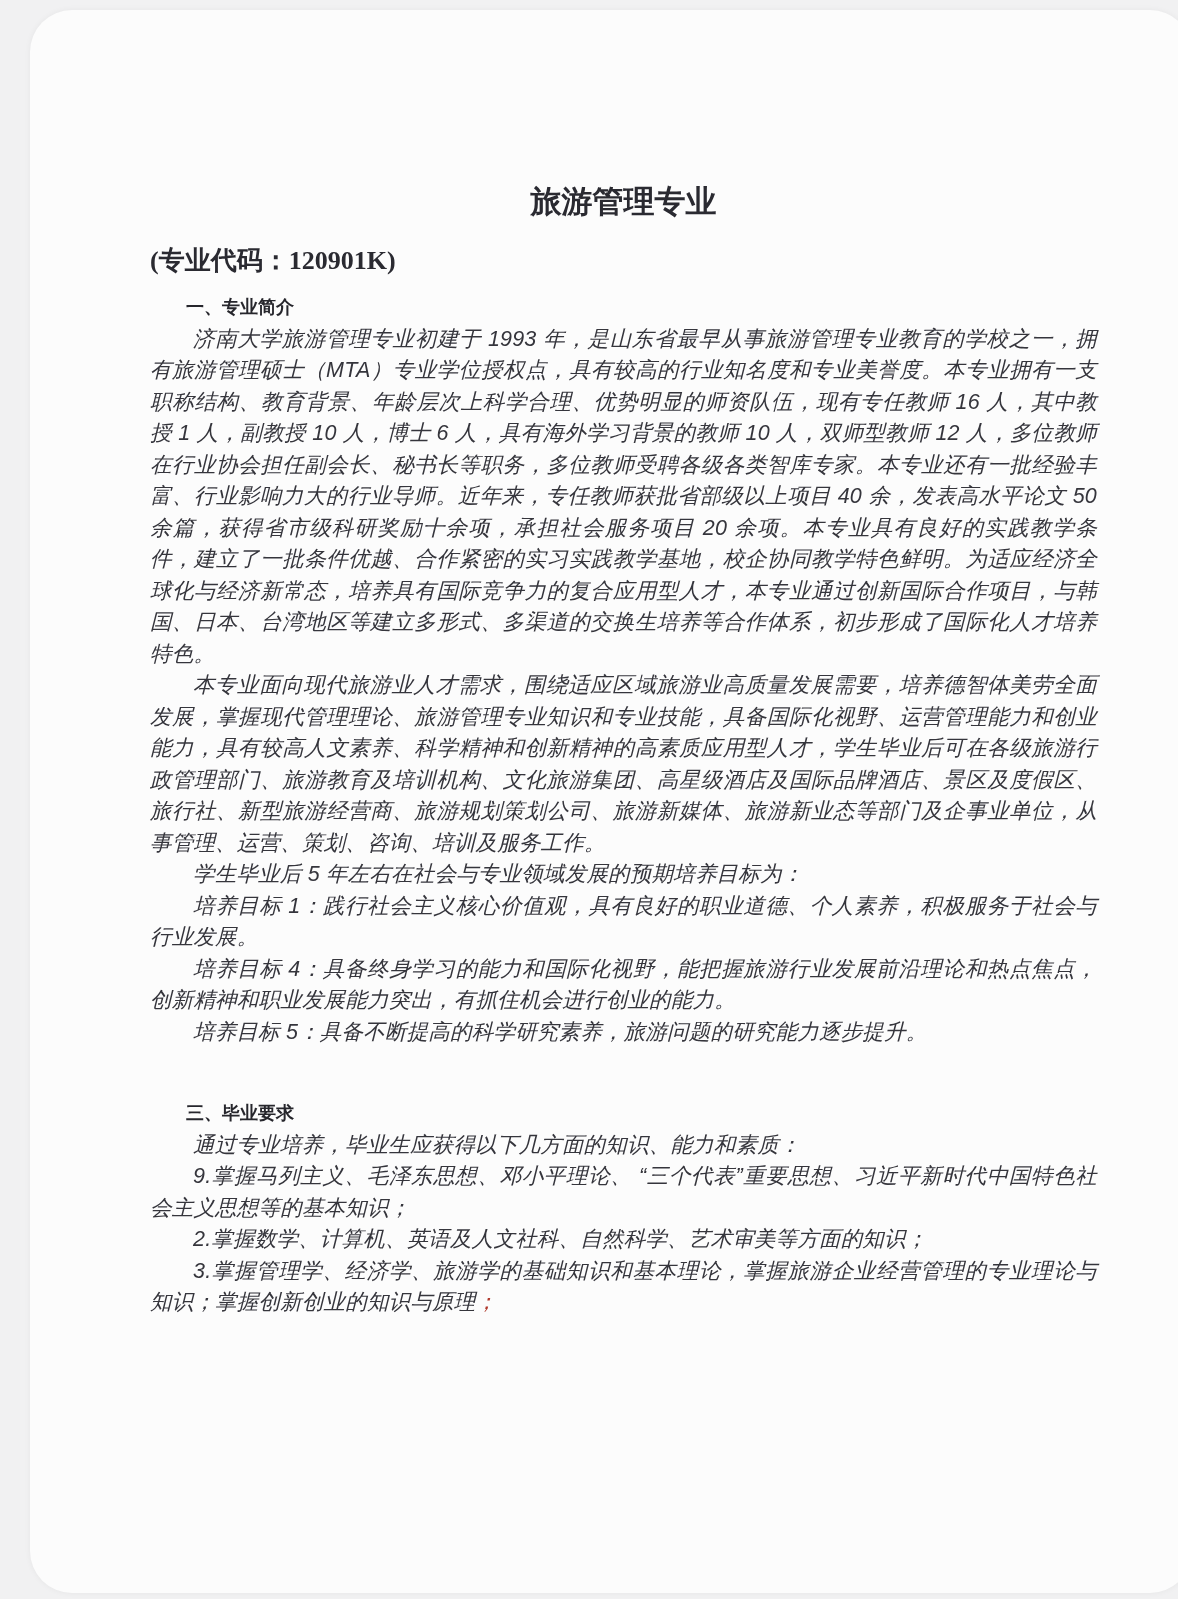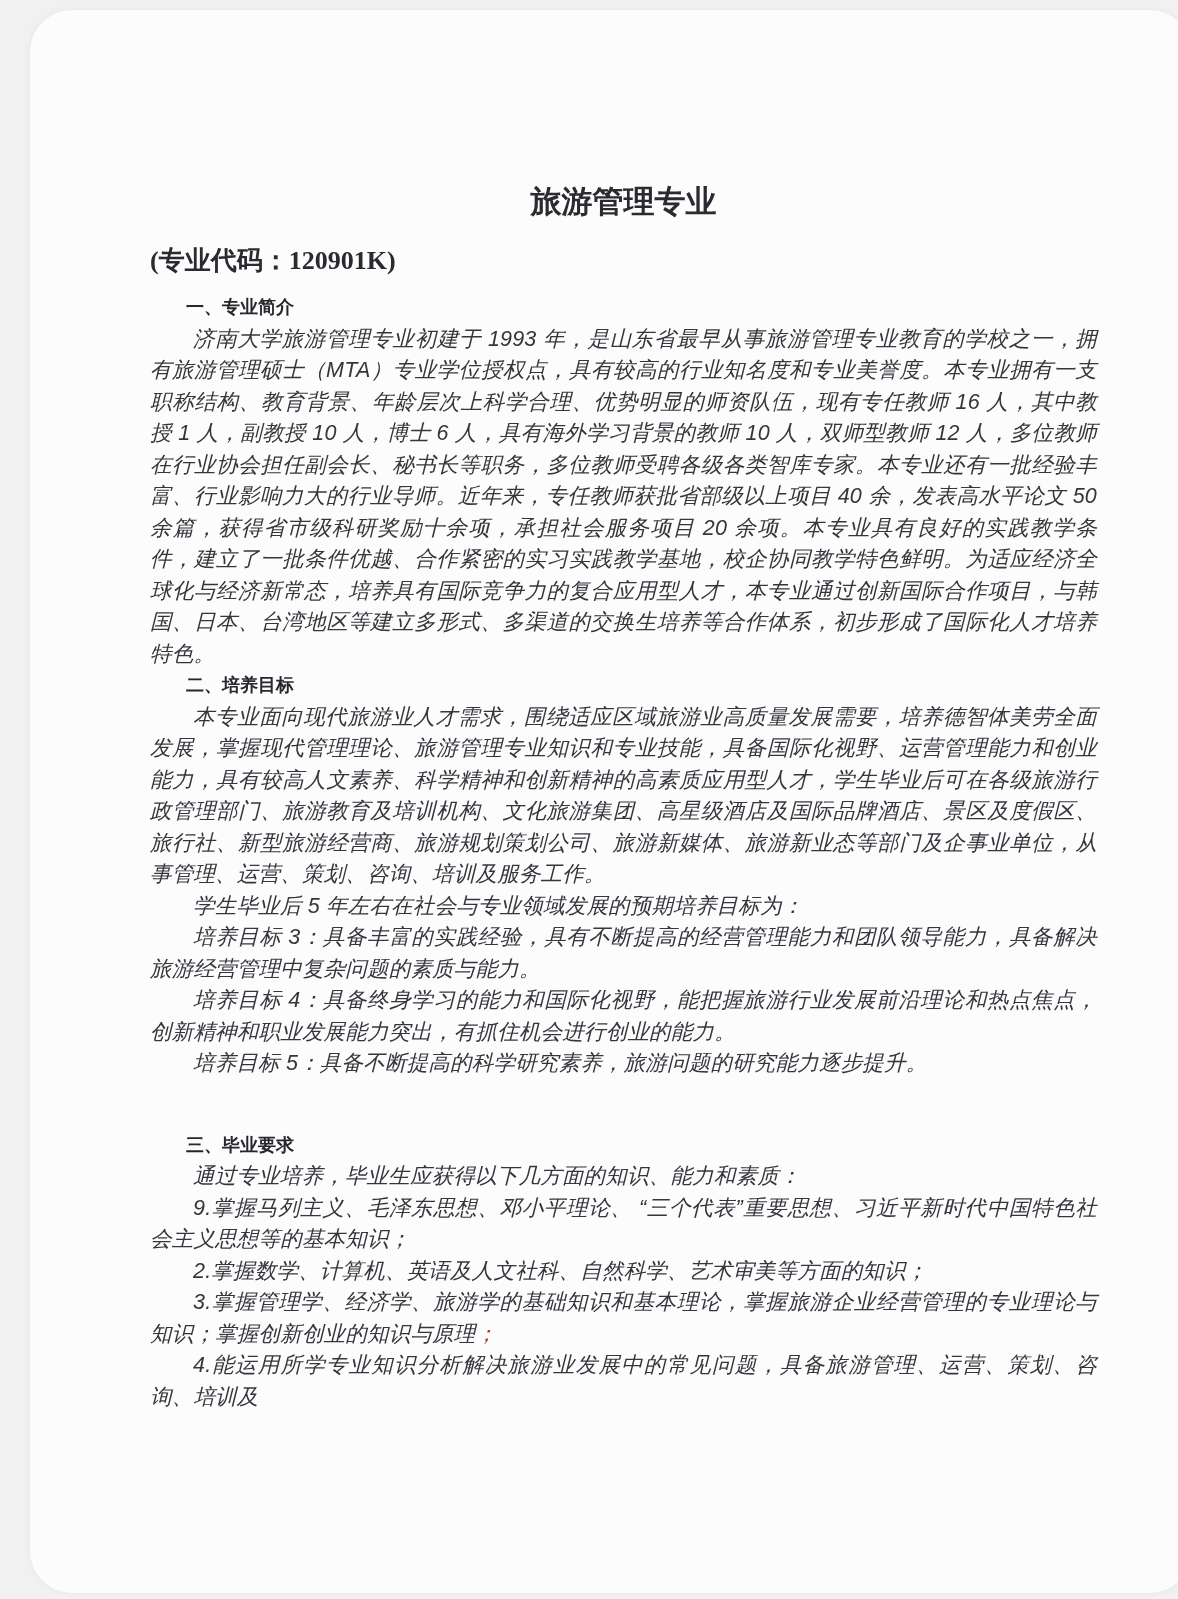--- a/index.html
+++ b/index.html
@@ -80,33 +80,31 @@
       <h2 class="doc-subtitle">(专业代码：120901K)</h2>
 
       <div class="doc-body">
 
         <section>
           <h3>一、专业简介</h3>
           <p>济南大学旅游管理专业初建于 1993 年，是山东省最早从事旅游管理专业教育的学校之一，拥有旅游管理硕士（MTA）专业学位授权点，具有较高的行业知名度和专业美誉度。本专业拥有一支职称结构、教育背景、年龄层次上科学合理、优势明显的师资队伍，现有专任教师 16 人，其中教授 1 人，副教授 10 人，博士 6 人，具有海外学习背景的教师 10 人，双师型教师 12 人，多位教师在行业协会担任副会长、秘书长等职务，多位教师受聘各级各类智库专家。本专业还有一批经验丰富、行业影响力大的行业导师。近年来，专任教师获批省部级以上项目 40 余，发表高水平论文 50 余篇，获得省市级科研奖励十余项，承担社会服务项目 20 余项。本专业具有良好的实践教学条件，建立了一批条件优越、合作紧密的实习实践教学基地，校企协同教学特色鲜明。为适应经济全球化与经济新常态，培养具有国际竞争力的复合应用型人才，本专业通过创新国际合作项目，与韩国、日本、台湾地区等建立多形式、多渠道的交换生培养等合作体系，初步形成了国际化人才培养特色。</p>
         </section>
 
         <section>
-          <h3>二、培养目标</h3>
           <p>本专业面向现代旅游业人才需求，围绕适应区域旅游业高质量发展需要，培养德智体美劳全面发展，掌握现代管理理论、旅游管理专业知识和专业技能，具备国际化视野、运营管理能力和创业能力，具有较高人文素养、科学精神和创新精神的高素质应用型人才，学生毕业后可在各级旅游行政管理部门、旅游教育及培训机构、文化旅游集团、高星级酒店及国际品牌酒店、景区及度假区、旅行社、新型旅游经营商、旅游规划策划公司、旅游新媒体、旅游新业态等部门及企事业单位，从事管理、运营、策划、咨询、培训及服务工作。</p>
           <p>学生毕业后 5 年左右在社会与专业领域发展的预期培养目标为：</p>
-          <p>培养目标 3：具备丰富的实践经验，具有不断提高的经营管理能力和团队领导能力，具备解决旅游经营管理中复杂问题的素质与能力。</p>
+          <p>培养目标 1：践行社会主义核心价值观，具有良好的职业道德、个人素养，积极服务于社会与行业发展。</p>
           <p>培养目标 4：具备终身学习的能力和国际化视野，能把握旅游行业发展前沿理论和热点焦点，创新精神和职业发展能力突出，有抓住机会进行创业的能力。</p>
           <p>培养目标 5：具备不断提高的科学研究素养，旅游问题的研究能力逐步提升。</p>
         </section>
 
         <section class="gap-before">
           <h3>三、毕业要求</h3>
           <p>通过专业培养，毕业生应获得以下几方面的知识、能力和素质：</p>
           <p>9.掌握马列主义、毛泽东思想、邓小平理论、 “三个代表”重要思想、习近平新时代中国特色社会主义思想等的基本知识；</p>
           <p>2.掌握数学、计算机、英语及人文社科、自然科学、艺术审美等方面的知识；</p>
           <p><span>3.掌握管理学、经济学、旅游学的基础知识和基本理论，掌握旅游企业经营管理的专业理论与知识；掌握创新创业的知识与原理</span><span class="red-mark">；</span></p>
-          <p>4.能运用所学专业知识分析解决旅游业发展中的常见问题，具备旅游管理、运营、策划、咨询、培训及</p>
         </section>
 
       </div>
     </div>
   </div>
 </div>
 
 </body></html>

